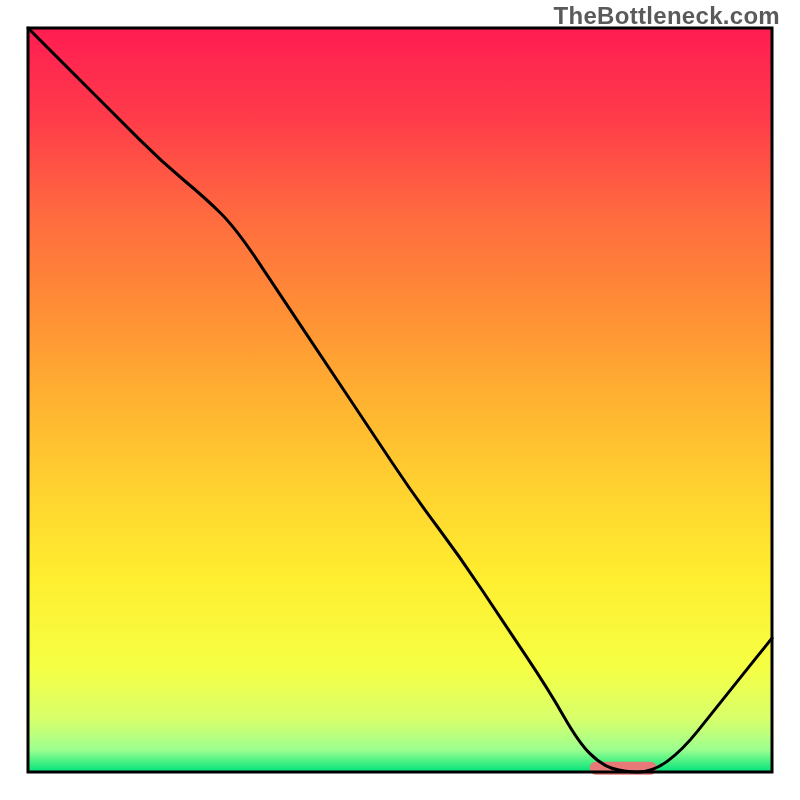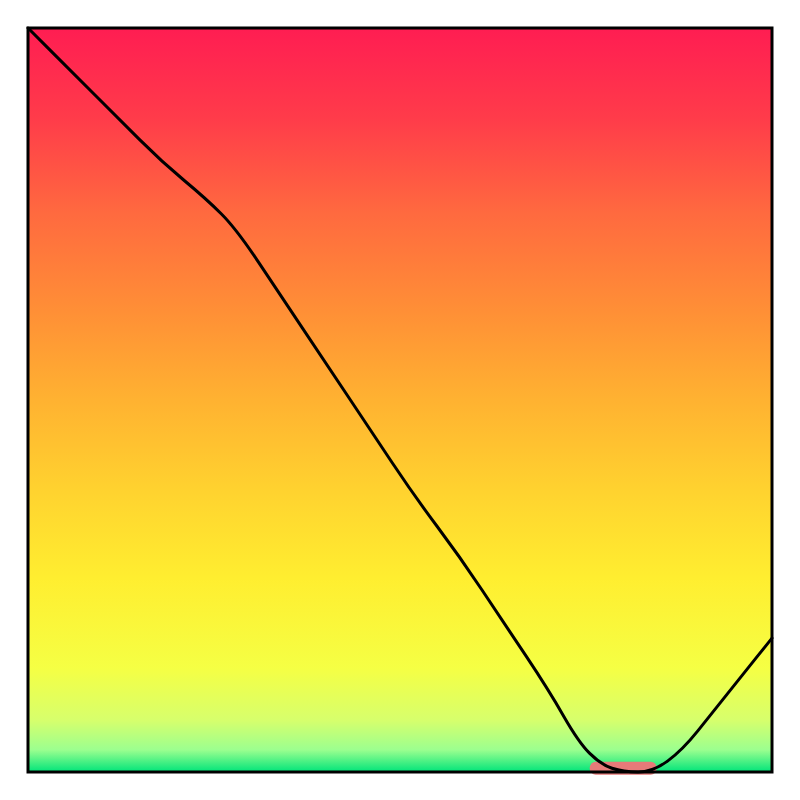--- a/index.html
+++ b/index.html
@@ -29,20 +29,21 @@
   svg.chart {
     position: absolute;
     left: 0;
     top: 0;
   }
 </style>
 </head>
 <body>
 <div class="container">
 
+  <div class="watermark">TheBottleneck.com</div>
 
   <svg class="chart" width="800" height="800" viewBox="0 0 800 800">
     <defs>
       <linearGradient id="bg-grad" x1="0" y1="0" x2="0" y2="1">
           <stop offset="0%" stop-color="#ff1d52"></stop>
           <stop offset="12%" stop-color="#ff3b4a"></stop>
           <stop offset="25%" stop-color="#ff6a3f"></stop>
           <stop offset="38%" stop-color="#ff8f36"></stop>
           <stop offset="50%" stop-color="#ffb231"></stop>
           <stop offset="62%" stop-color="#ffd22f"></stop>

